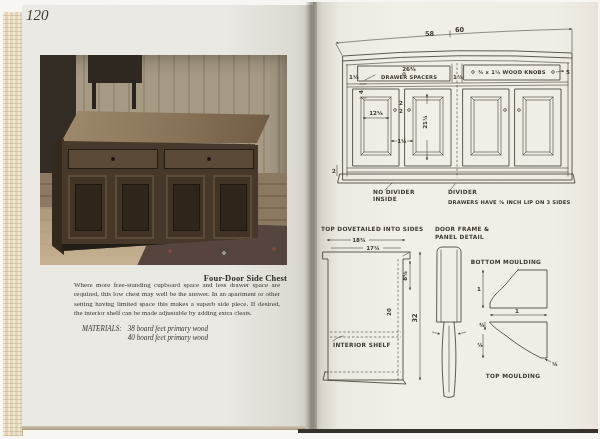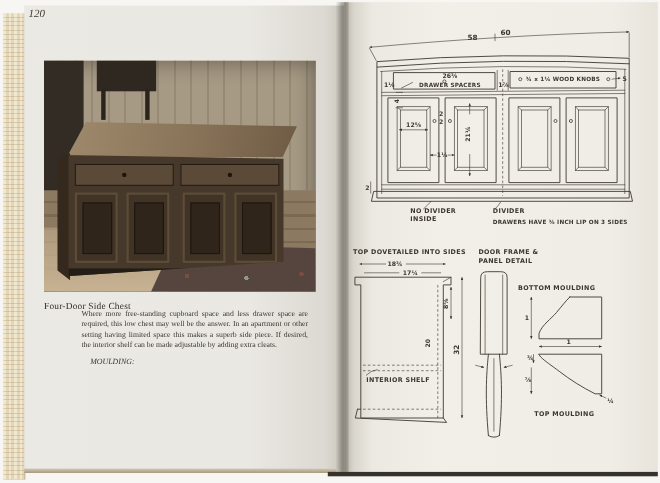--- a/index.html
+++ b/index.html
@@ -14,21 +14,21 @@
   .left-page{position:absolute;left:22px;top:5px;width:291px;height:424px;
     background:linear-gradient(90deg,#ebe9e4 0%,#eae8e3 70%,#dcd9d2 94%,#c9c5bc 100%);}
   .right-page{position:absolute;left:313px;top:2px;width:285px;height:430px;
     background:linear-gradient(90deg,#b7b1a6 0%,#d9d5cc 3%,#ece9e2 9%,#f2efe8 30%,#f0ede6 85%,#e8e4dc 100%);}
   .gutter{position:absolute;left:305px;top:2px;width:12px;height:430px;
     background:linear-gradient(90deg,rgba(60,55,48,0) 0%,rgba(60,55,48,.45) 55%,rgba(60,55,48,.2) 100%);}
   .bottom-edge{position:absolute;left:298px;top:429px;width:300px;height:4px;background:#35312b;}
   .left-bottom-edge{position:absolute;left:22px;top:426px;width:284px;height:4px;
     background:linear-gradient(180deg,#cfc7b4,#a99a7e);}
   
-  .pagenum{position:absolute;left:26px;top:7px;font-style:italic;font-size:10px;color:#3c3831;}
+  .pagenum{position:absolute;left:26px;top:7px;font-style:italic;font-size:15px;color:#3c3831;}
   .photo{position:absolute;left:40px;top:55px;width:247px;height:210px;overflow:hidden;
     background:repeating-linear-gradient(90deg,#a69a85 0 13px,#968a74 13px 15px);
     box-shadow:inset 0 0 20px rgba(20,15,10,.45);}
   .ph-doorway{position:absolute;left:0;top:0;width:36px;height:152px;background:#322c25;}
   .ph-chair{position:absolute;left:48px;top:0;width:54px;height:28px;background:#2e2820;}
   .ph-chair-leg{position:absolute;top:26px;width:4px;height:28px;background:#2a241d;}
   .ph-floor{position:absolute;left:0;top:118px;width:247px;height:92px;
     background:repeating-linear-gradient(180deg,#8c7961 0 10px,#7d6850 10px 12px);}
   .ph-floor-light{position:absolute;left:0;top:152px;width:112px;height:58px;
     background:linear-gradient(180deg,rgba(199,179,147,.55),#c7b393);}
@@ -45,22 +45,22 @@
     background:linear-gradient(100deg,#a18b6e 0%,#8a7459 55%,#6f5b45 100%);}
   .ph-chest-side{position:absolute;left:12px;top:84px;width:12px;height:116px;background:#35291e;
     clip-path:polygon(0 4%,100% 0,100% 100%,0 92%);}
   .ph-chest-front{position:absolute;left:22px;top:86px;width:196px;height:110px;background:#46392b;
     clip-path:polygon(0 0,100% 3%,100% 88%,0 100%);}
   .ph-drawer{position:absolute;top:7%;height:17%;background:#5a4a37;border:1px solid #241c12;}
   .ph-knob{position:absolute;left:50%;top:50%;width:4px;height:4px;margin:-2px;border-radius:50%;background:#1d150d;}
   .ph-door{position:absolute;top:31%;width:20%;height:58%;background:#413426;border:2px solid #5d4c38;box-sizing:border-box;}
   .ph-panel{position:absolute;left:14%;top:12%;width:72%;height:74%;background:#2f251b;border:1px solid #1f160f;}
   .ph-base{position:absolute;left:0;bottom:0;width:100%;height:6%;background:#241d15;}
-  .caption{position:absolute;left:40px;top:273px;width:247px;text-align:left;
-    font-weight:400;font-size:8.5px;color:#2e2a24;letter-spacing:.2px;}
+  .caption{position:absolute;left:40px;top:273px;width:247px;text-align:right;
+    font-weight:700;font-size:8.5px;color:#2e2a24;letter-spacing:.2px;}
   .bodytext{position:absolute;left:74px;top:281px;width:206px;font-size:7px;line-height:1.34;
     text-align:justify;color:#3a362f;}
   .materials{position:absolute;left:82px;top:325px;display:flex;gap:6px;
     font-style:italic;font-size:7.2px;color:#3a362f;}
   .materials .mlines div{margin-bottom:1px;}
   
   svg{position:absolute;left:313px;top:0;width:287px;height:439px;}
   .ln{stroke:#453e34;stroke-width:.85;fill:none;stroke-linecap:round;stroke-linejoin:round;}
   .thin{stroke:#453e34;stroke-width:.6;fill:none;stroke-linecap:round;}
   .dash{stroke:#453e34;stroke-width:.6;fill:none;stroke-dasharray:2.4 2;}
@@ -112,21 +112,25 @@
     <div class="ph-door" style="left:77%">
         <div class="ph-panel"></div>
       </div>
     <div class="ph-base"></div>
   </div>
 </div>
 
 <div class="caption">Four-Door Side Chest</div>
 <div class="bodytext">Where more free-standing cupboard space and less drawer space are required, this low chest may well be the answer.  In an apartment or other setting having limited space this makes a superb side piece.  If desired, the interior shelf can be made adjustable by adding extra cleats.</div>
 <div class="materials">
-  <div>MOULDING:</div>
+  <div>MATERIALS:</div>
+  <div class="mlines">
+    <div>38 board feet primary wood</div>
+    <div>40 board feet primary wood</div>
+  </div>
 </div>
 
 <svg viewBox="0 0 287 439">
   <defs>
     <marker id="ar" viewBox="0 0 6 6" refX="5.5" refY="3" markerWidth="5" markerHeight="5" orient="auto-start-reverse">
       <path d="M0,0.6 L6,3 L0,5.4 Z" fill="#3d372e"></path>
     </marker>
     <pattern id="hatch" patternUnits="userSpaceOnUse" width="4" height="4">
       <path d="M0,4 L4,0" stroke="#6a6254" stroke-width="0.5"></path>
     </pattern>

